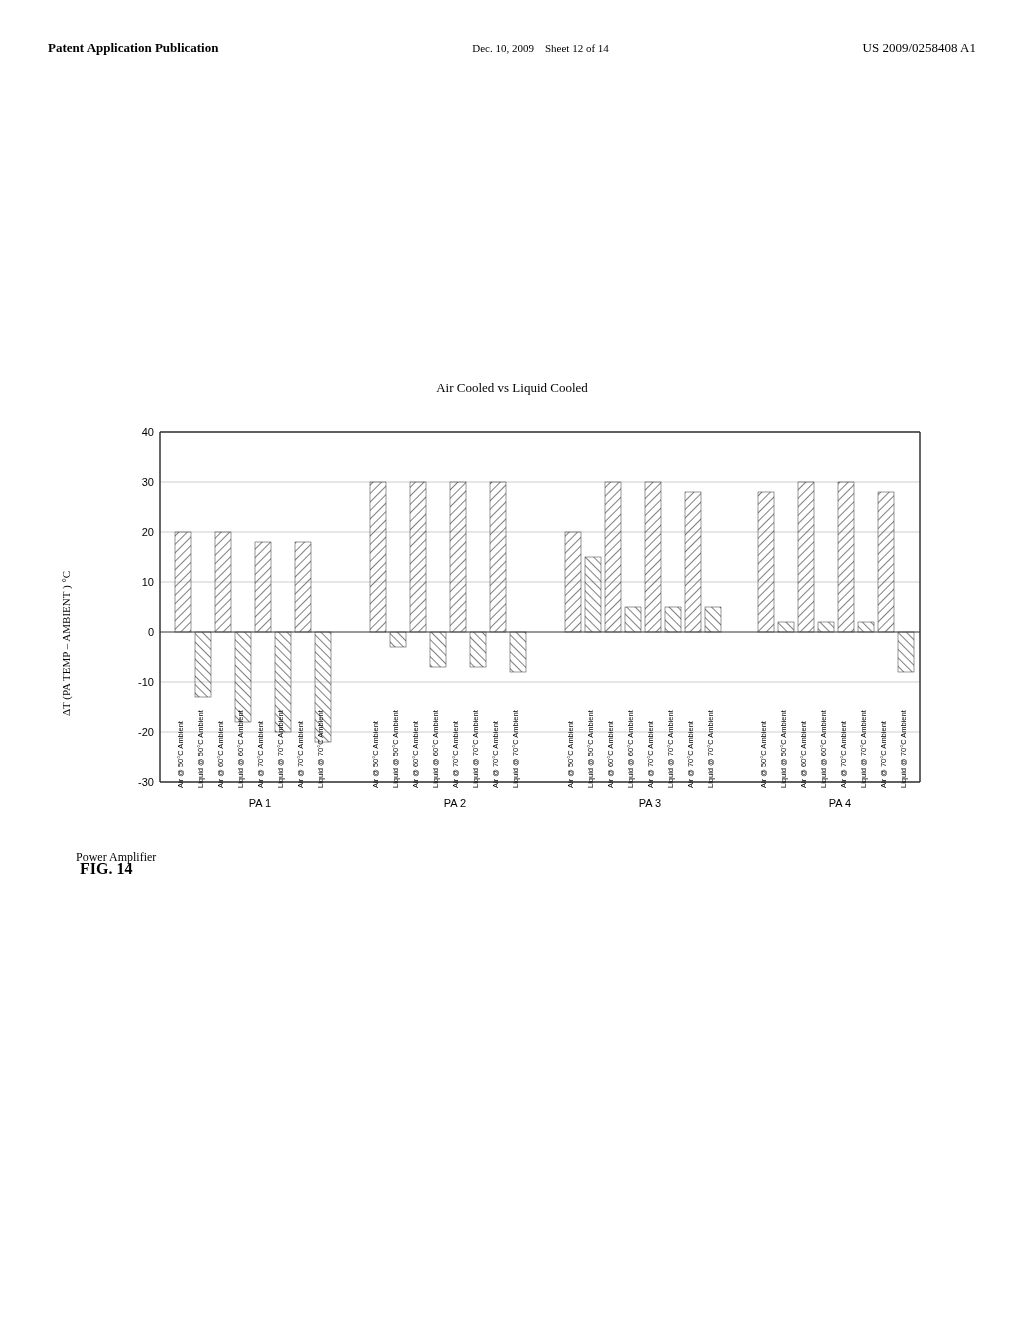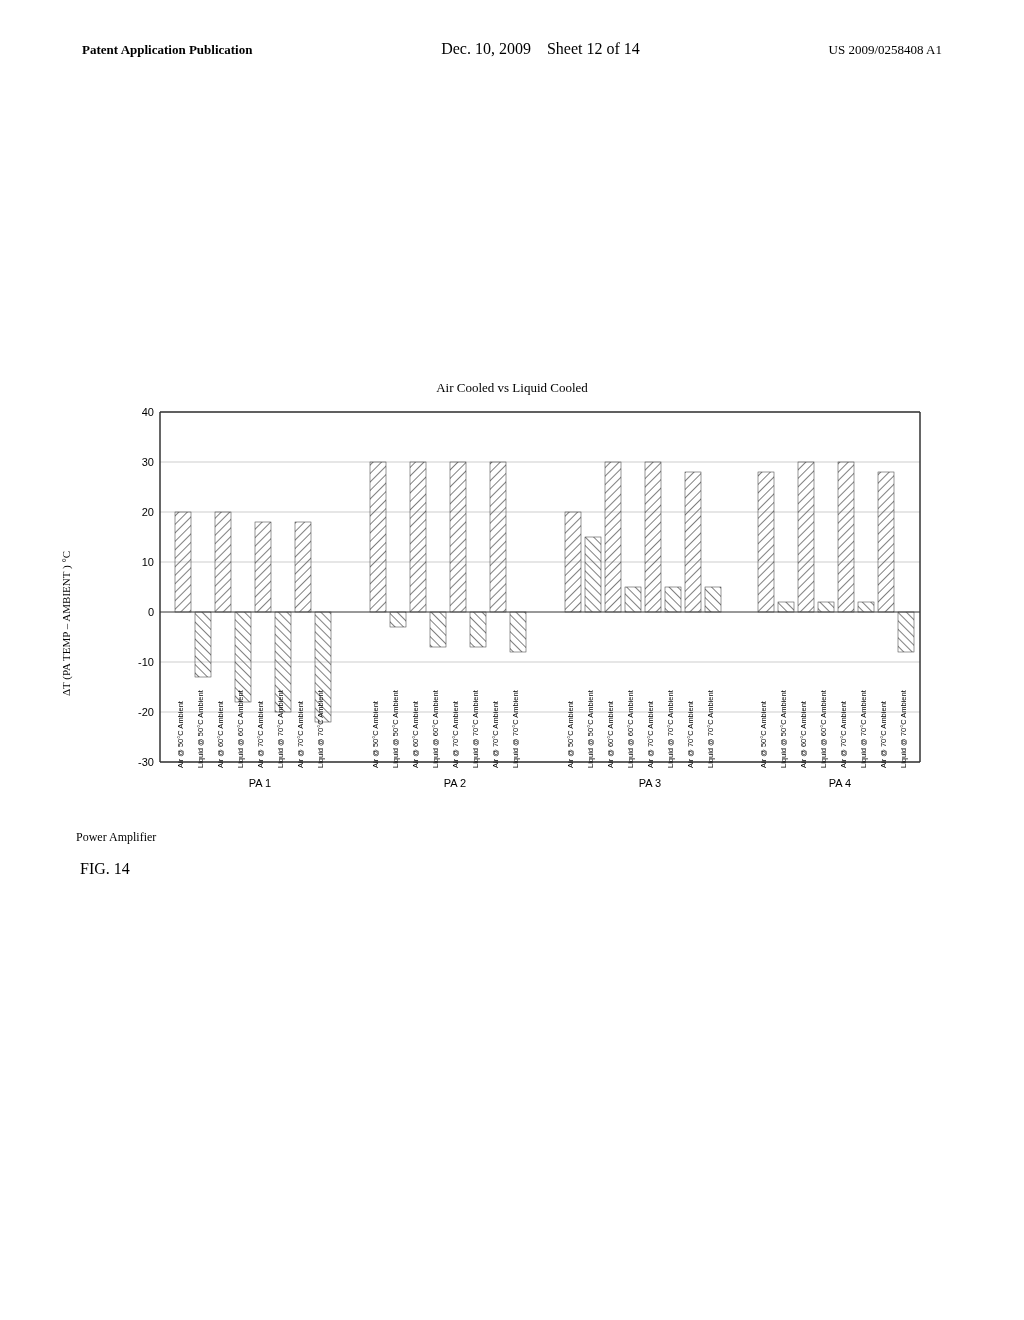--- a/index.html
+++ b/index.html
@@ -10,57 +10,57 @@
       height: 1320px;
       overflow: hidden;
       position: relative;
     }
 
     .page {
       width: 1024px;
       height: 1320px;
       background: #fff;
       position: relative;
-      padding: 40px 82px;
+      padding: 40px 48px;
     }
 
     .header {
       display: flex;
       justify-content: space-between;
       align-items: baseline;
       border-bottom: none;
       margin-bottom: 8px;
       font-size: 13px;
     }
 
     .header-left {
       font-weight: bold;
       font-size: 13px;
     }
 
     .header-center {
-      font-size: 16px;
+      font-size: 11px;
     }
 
     .header-right {
       font-size: 13px;
     }
 
     .chart-area {
       position: absolute;
       top: 380px;
       left: 60px;
       right: 60px;
       width: 904px;
     }
 
     .chart-title {
       text-align: center;
       font-size: 13px;
-      margin-bottom: 6px;
+      margin-bottom: 26px;
     }
 
     .chart-container {
       display: flex;
       align-items: stretch;
     }
 
     .y-axis-label {
       writing-mode: vertical-rl;
       transform: rotate(180deg);
@@ -87,21 +87,21 @@
       text-align: left;
       font-size: 12px;
       margin-top: 4px;
     }
 
     .fig-label {
       position: absolute;
       top: 860px;
       left: 80px;
       font-size: 16px;
-      font-weight: normal;
+      font-weight: bold;
     }
   </style>
 </head>
 <body>
 
 <div class="page">
 
   <div class="header">
     <span class="header-left">Patent Application Publication</span>
     <span class="header-center">

